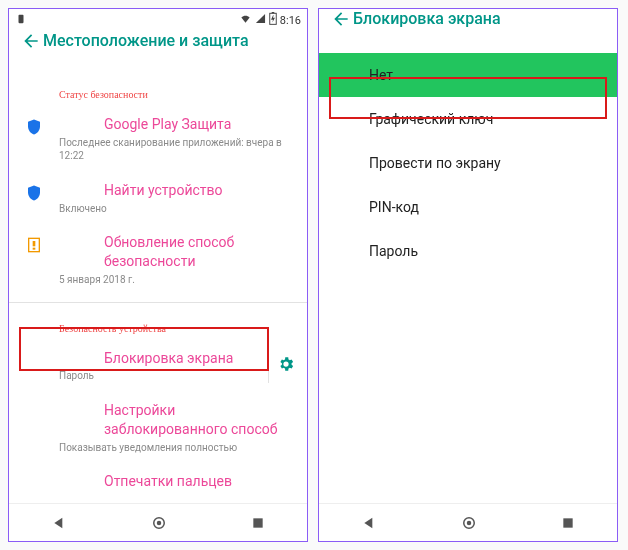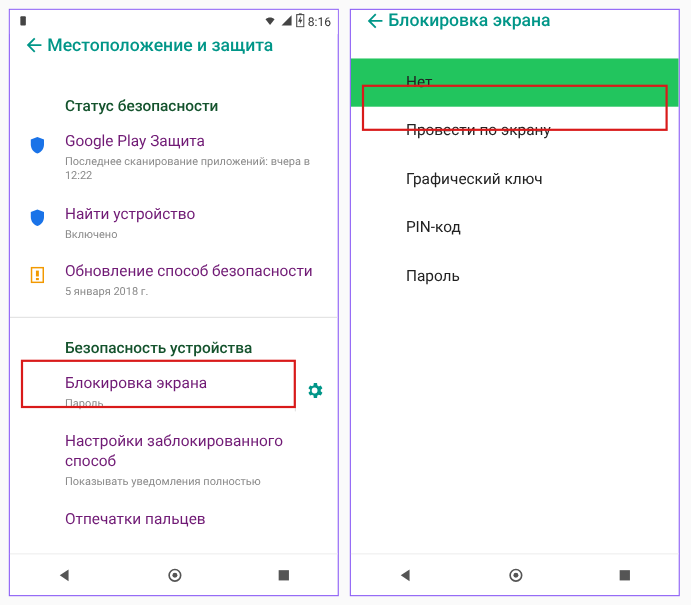--- a/index.html
+++ b/index.html
@@ -45,24 +45,25 @@
     color: #009688;
     font-size: 16px;
     font-weight: 500;
   }
   .content {
     flex: 1;
     overflow-y: auto;
     padding-bottom: 4px;
   }
   .section-header {
-    color: #14532d;
-    font-size: 14px;
+    color: #ef4444;
+    font-size: 10px;
     font-weight: 500;
     padding: 14px 16px 6px 50px;
+    font-family: Liberation Serif, serif;
   }
   .divider {
     height: 1px;
     background: #e2e2e2;
     margin: 6px 0;
   }
   .row {
     display: flex;
     align-items: flex-start;
     padding: 9px 12px 9px 14px;
@@ -73,22 +74,23 @@
   .row .icon-slot {
     width: 22px;
     display: flex;
     justify-content: center;
     padding-top: 2px;
     flex-shrink: 0;
   }
   .row .texts { flex: 1; min-width: 0; }
   .row .title-line {
     font-size: 14px;
-    color: #701a75;
+    color: #ec4899;
     line-height: 1.35;
+    margin-left: 45px;
   }
   .row .sub-line {
     font-size: 10px;
     color: #8a8a8a;
     line-height: 1.35;
     margin-top: 2px;
   }
   .row.no-icon { padding-left: 50px; }
   .row .trailing {
     display:flex;
@@ -283,24 +285,24 @@
         </svg>
     </span>
     <span class="title">Блокировка экрана</span>
   </div>
 
   <div class="content">
     <div class="option-row selected-none row" style="padding-left:50px;">
       <span>Нет</span>
     </div>
     <div class="option-row">
+      <span>Графический ключ</span>
+    </div>
+    <div class="option-row">
       <span>Провести по экрану</span>
-    </div>
-    <div class="option-row">
-      <span>Графический ключ</span>
     </div>
     <div class="option-row">
       <span>PIN-код</span>
     </div>
     <div class="option-row">
       <div>Пароль</div>
     </div>
   </div>
 
   <div class="highlight-red"></div>

